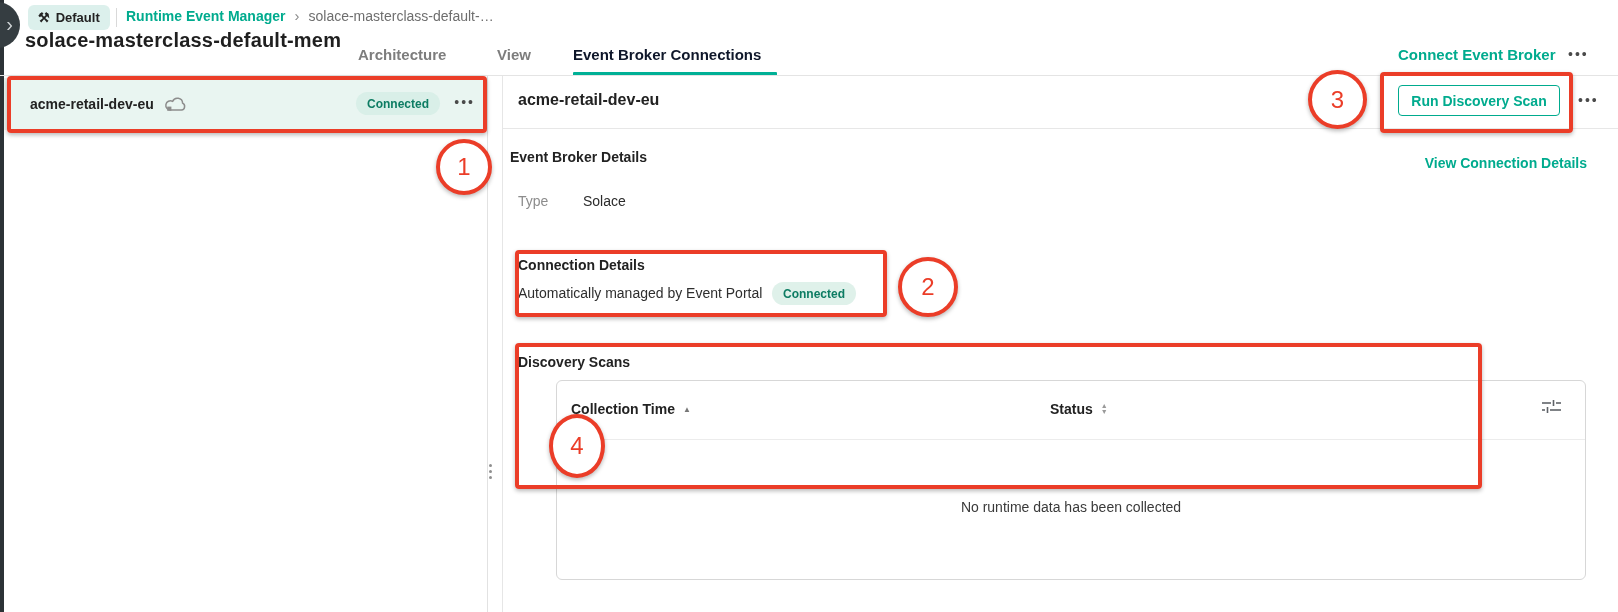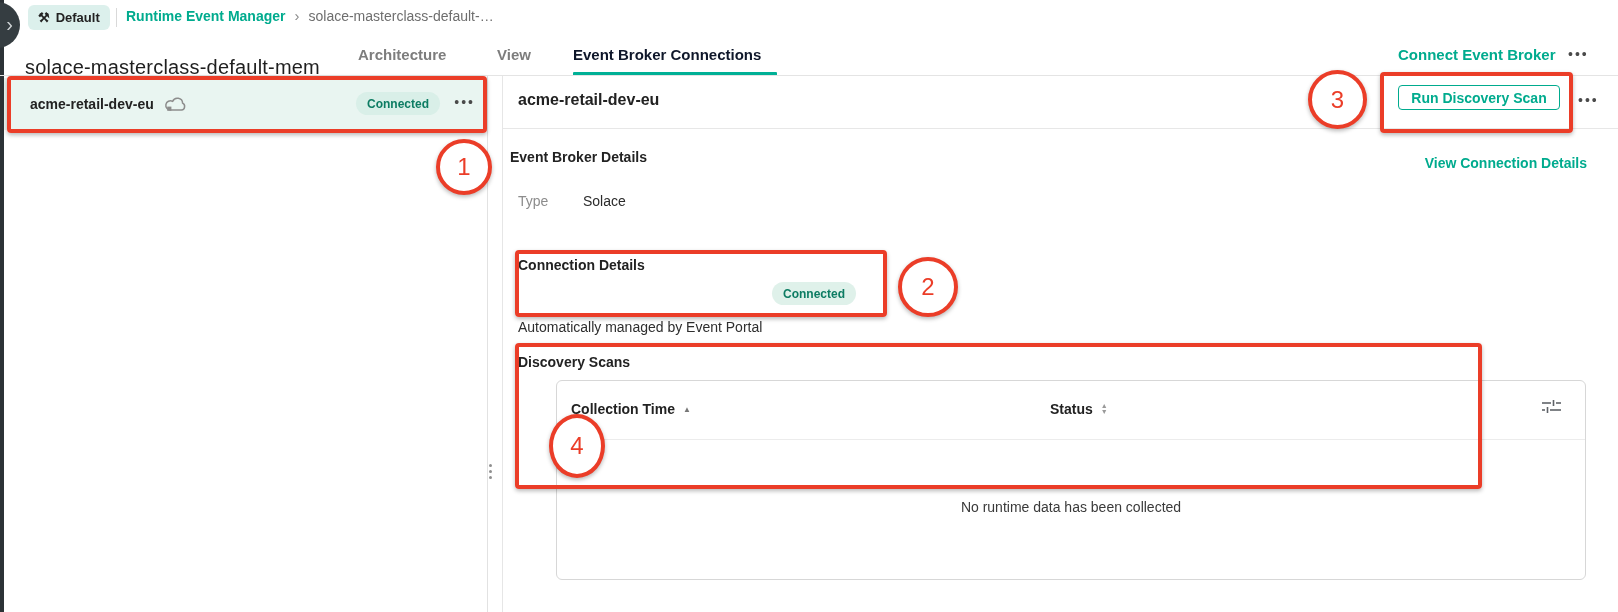--- a/index.html
+++ b/index.html
@@ -20,21 +20,21 @@
     padding:0 10px; background:#dcf0ec; border-radius:6px; font-size:13px; font-weight:700; color:#222; }
   .env-badge .tool { font-size:13px; color:#222; }
   .tb-divider { left:116px; top:8px; width:1px; height:19px; background:#d9d9d9; }
   .breadcrumb { left:126px; top:7px; display:flex; align-items:center; gap:9px; font-size:14px; }
   .bc-link { color:#00ab8e; font-weight:700; cursor:pointer; }
   .bc-sep { color:#8a8a8a; font-size:15px; }
   .bc-current { color:#6e6e6e; }
 
   
   .header-border { left:0; top:75px; width:1618px; height:1px; background:#e4e4e4; }
-  .page-title { left:25px; top:56px; font-size:20px; font-weight:400; color:#1f1f1f; letter-spacing:0.2px; }
+  .page-title { left:25px; top:29px; font-size:20px; font-weight:700; color:#1f1f1f; letter-spacing:0.2px; }
   .tab { top:46px; font-size:15px; font-weight:700; color:#7d7d7d; cursor:pointer; }
   .tab.active { color:#0f172a; }
   .tab-underline { left:573px; top:72px; width:204px; height:4px; background:#00b096; border-radius:1px; }
   .connect-link { left:1398px; top:46px; font-size:15px; font-weight:700; color:#00ab8e; cursor:pointer; }
   .dots { color:#4a4a4a; font-size:14px; letter-spacing:2px; cursor:pointer; }
   .hdr-dots { left:1568px; top:46px; }
 
   
   .panel-border-l { left:487px; top:76px; width:1px; height:536px; background:#e2e2e2; }
   .panel-border-r { left:502px; top:76px; width:1px; height:536px; background:#e6e6e6; }
@@ -45,32 +45,32 @@
   .pill { display:inline-flex; align-items:center; height:23px; padding:0 11px;
     border-radius:12px; font-size:12px; font-weight:700; color:#0d7c63; background:#d9efe8; }
   .item-pill { position:absolute; right:47px; top:14px; }
   .item-dots { position:absolute; right:12px; top:16px; }
   .drag-handle { left:489px; top:464px; display:flex; flex-direction:column; gap:3px; cursor:row-resize; }
   .drag-handle i { width:3px; height:3px; border-radius:50%; background:#8f8f8f; }
 
   
   .main-hdr-border { left:503px; top:128px; width:1115px; height:1px; background:#e7e7e7; }
   .broker-title { left:518px; top:91px; font-size:16px; font-weight:700; color:#222; }
-  .run-btn { left:1398px; top:85px; width:162px; height:25px; background:#fff;
+  .run-btn { left:1398px; top:85px; width:162px; height:31px; background:#fff;
     border:1px solid #00ab8e; border-radius:4px; color:#00ab8e; font-size:14px; font-weight:700;
     display:flex; align-items:center; justify-content:center; cursor:pointer;
     font-family:"Liberation Sans", sans-serif; }
   .main-dots { left:1578px; top:92px; }
   .sec-heading { font-size:14px; font-weight:700; color:#222; }
   .details-heading { left:494px; top:149px;padding-left:16px; }
   .view-link { right:31px; top:155px; font-size:14px; font-weight:700; color:#00ab8e; cursor:pointer; }
   .type-label { left:518px; top:193px; font-size:14px; color:#8c8c8c; }
   .type-value { left:583px; top:193px; font-size:14px; color:#2b2b2b; }
   .conn-heading { left:518px; top:257px; }
-  .managed-text { left:518px; top:285px; font-size:14px; color:#2e2e2e;margin-top:34px; }
+  .managed-text { left:518px; top:285px; font-size:14px; color:#2e2e2e; }
   .conn-pill { left:772px; top:282px; background:#dff1ea; }
   .disc-heading { left:518px; top:354px; }
 
   
   .scan-table { left:520px; top:380px; width:1030px; height:200px; border:1px solid #d7d7d7; border-radius:6px; background:#fff;margin-left:36px; }
   .thead-border { position:absolute; left:0; top:58px; width:100%; height:1px; background:#ececec; }
   .th { position:absolute; top:20px; font-size:14px; font-weight:700; color:#222; cursor:pointer; display:flex; align-items:center; gap:8px; }
   .th-time { left:14px; }
   .th-status { left:493px; }
   .sort-asc { font-size:8px; color:#777; }

